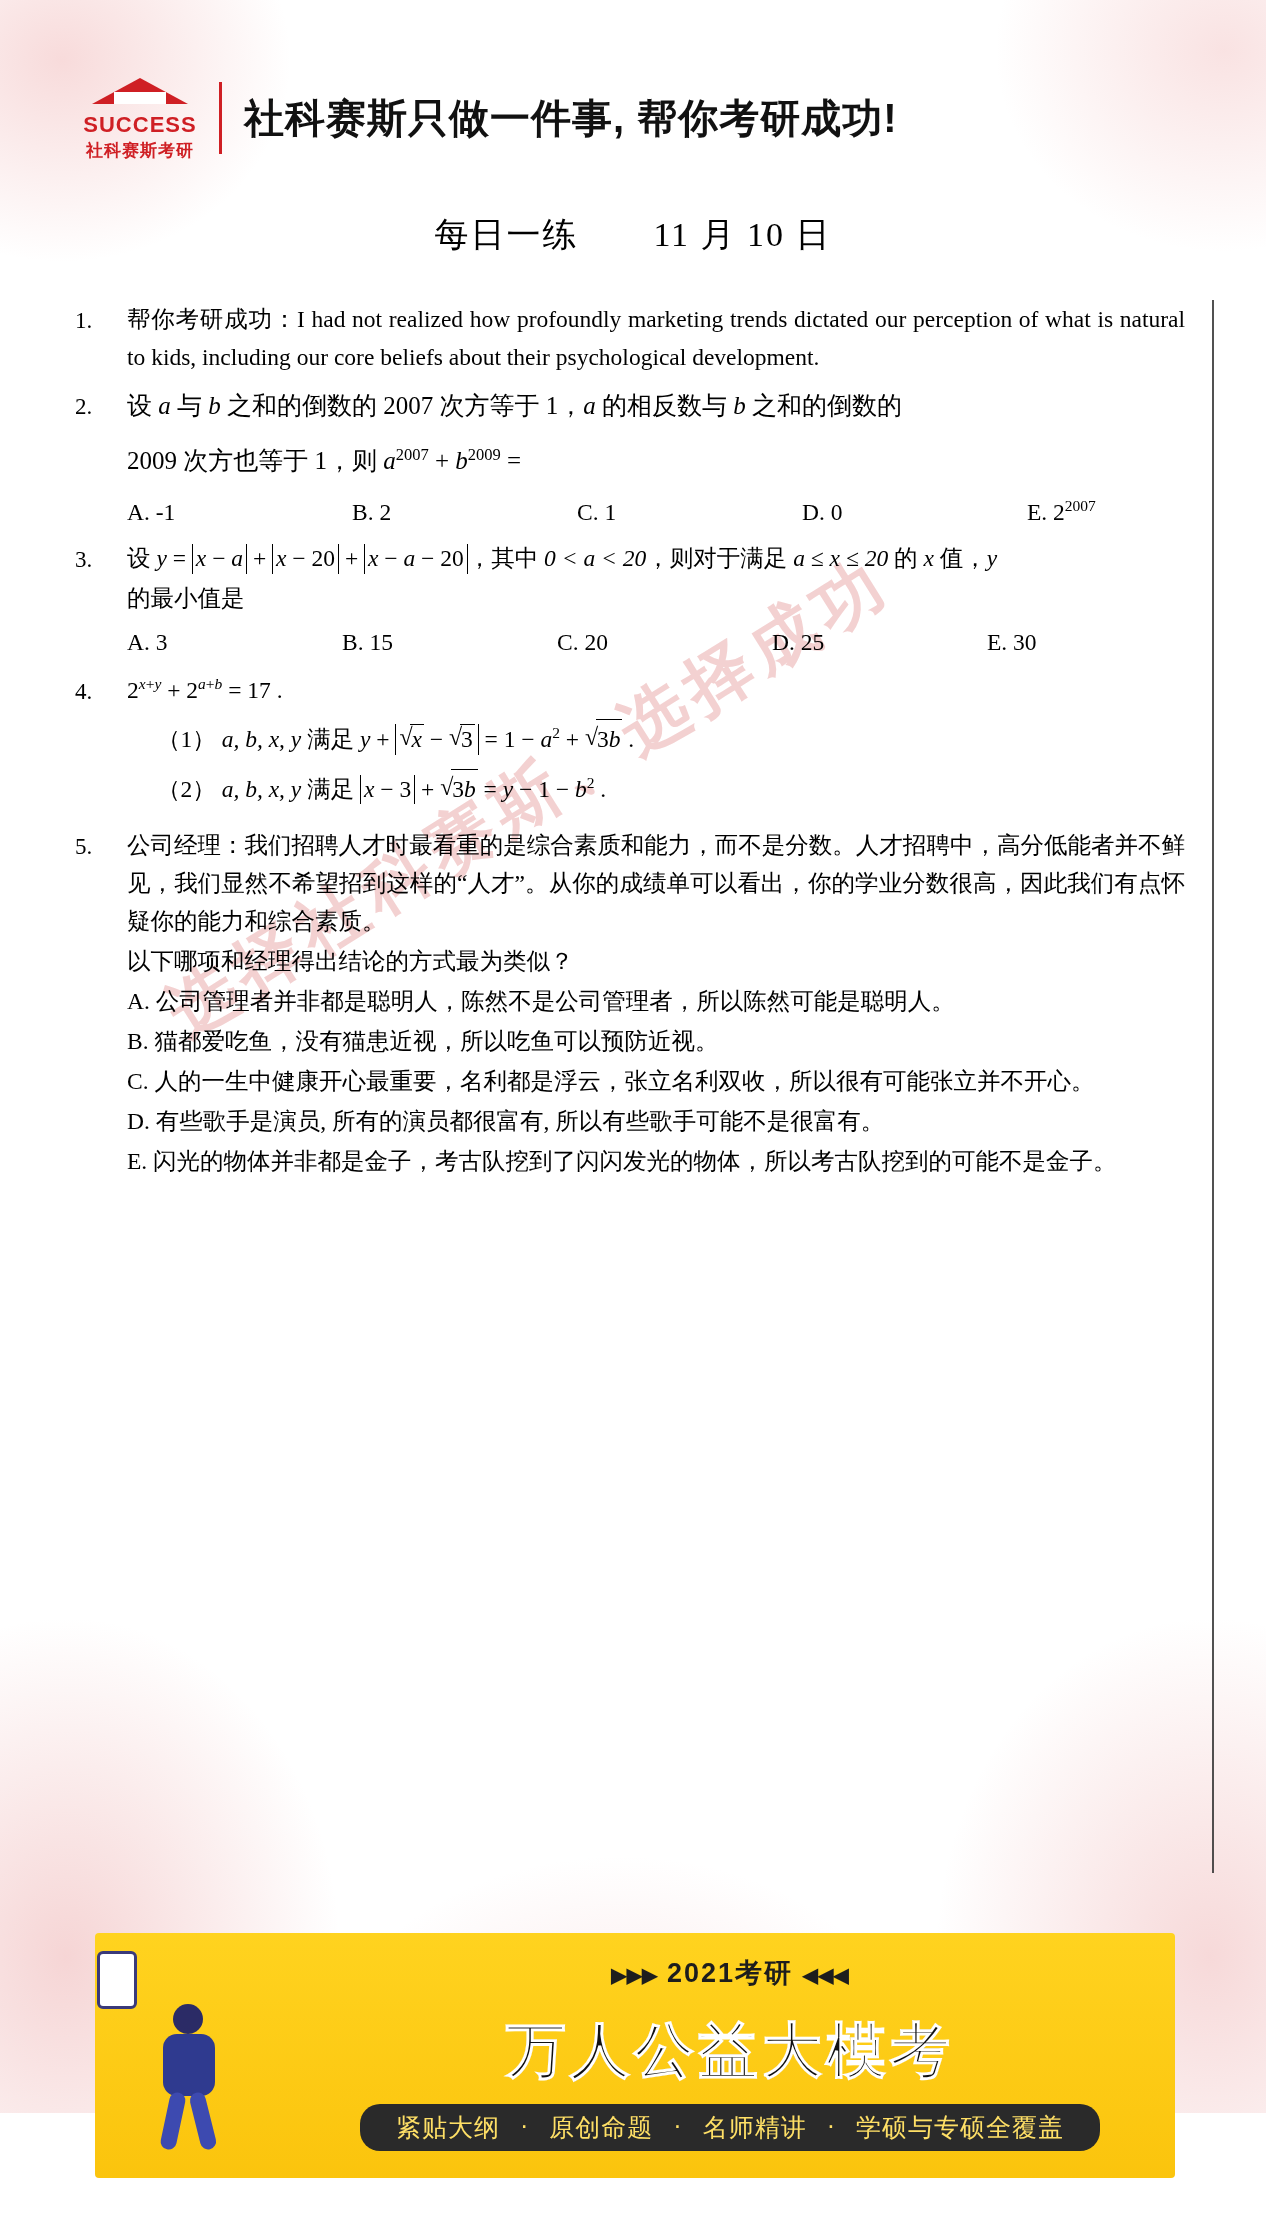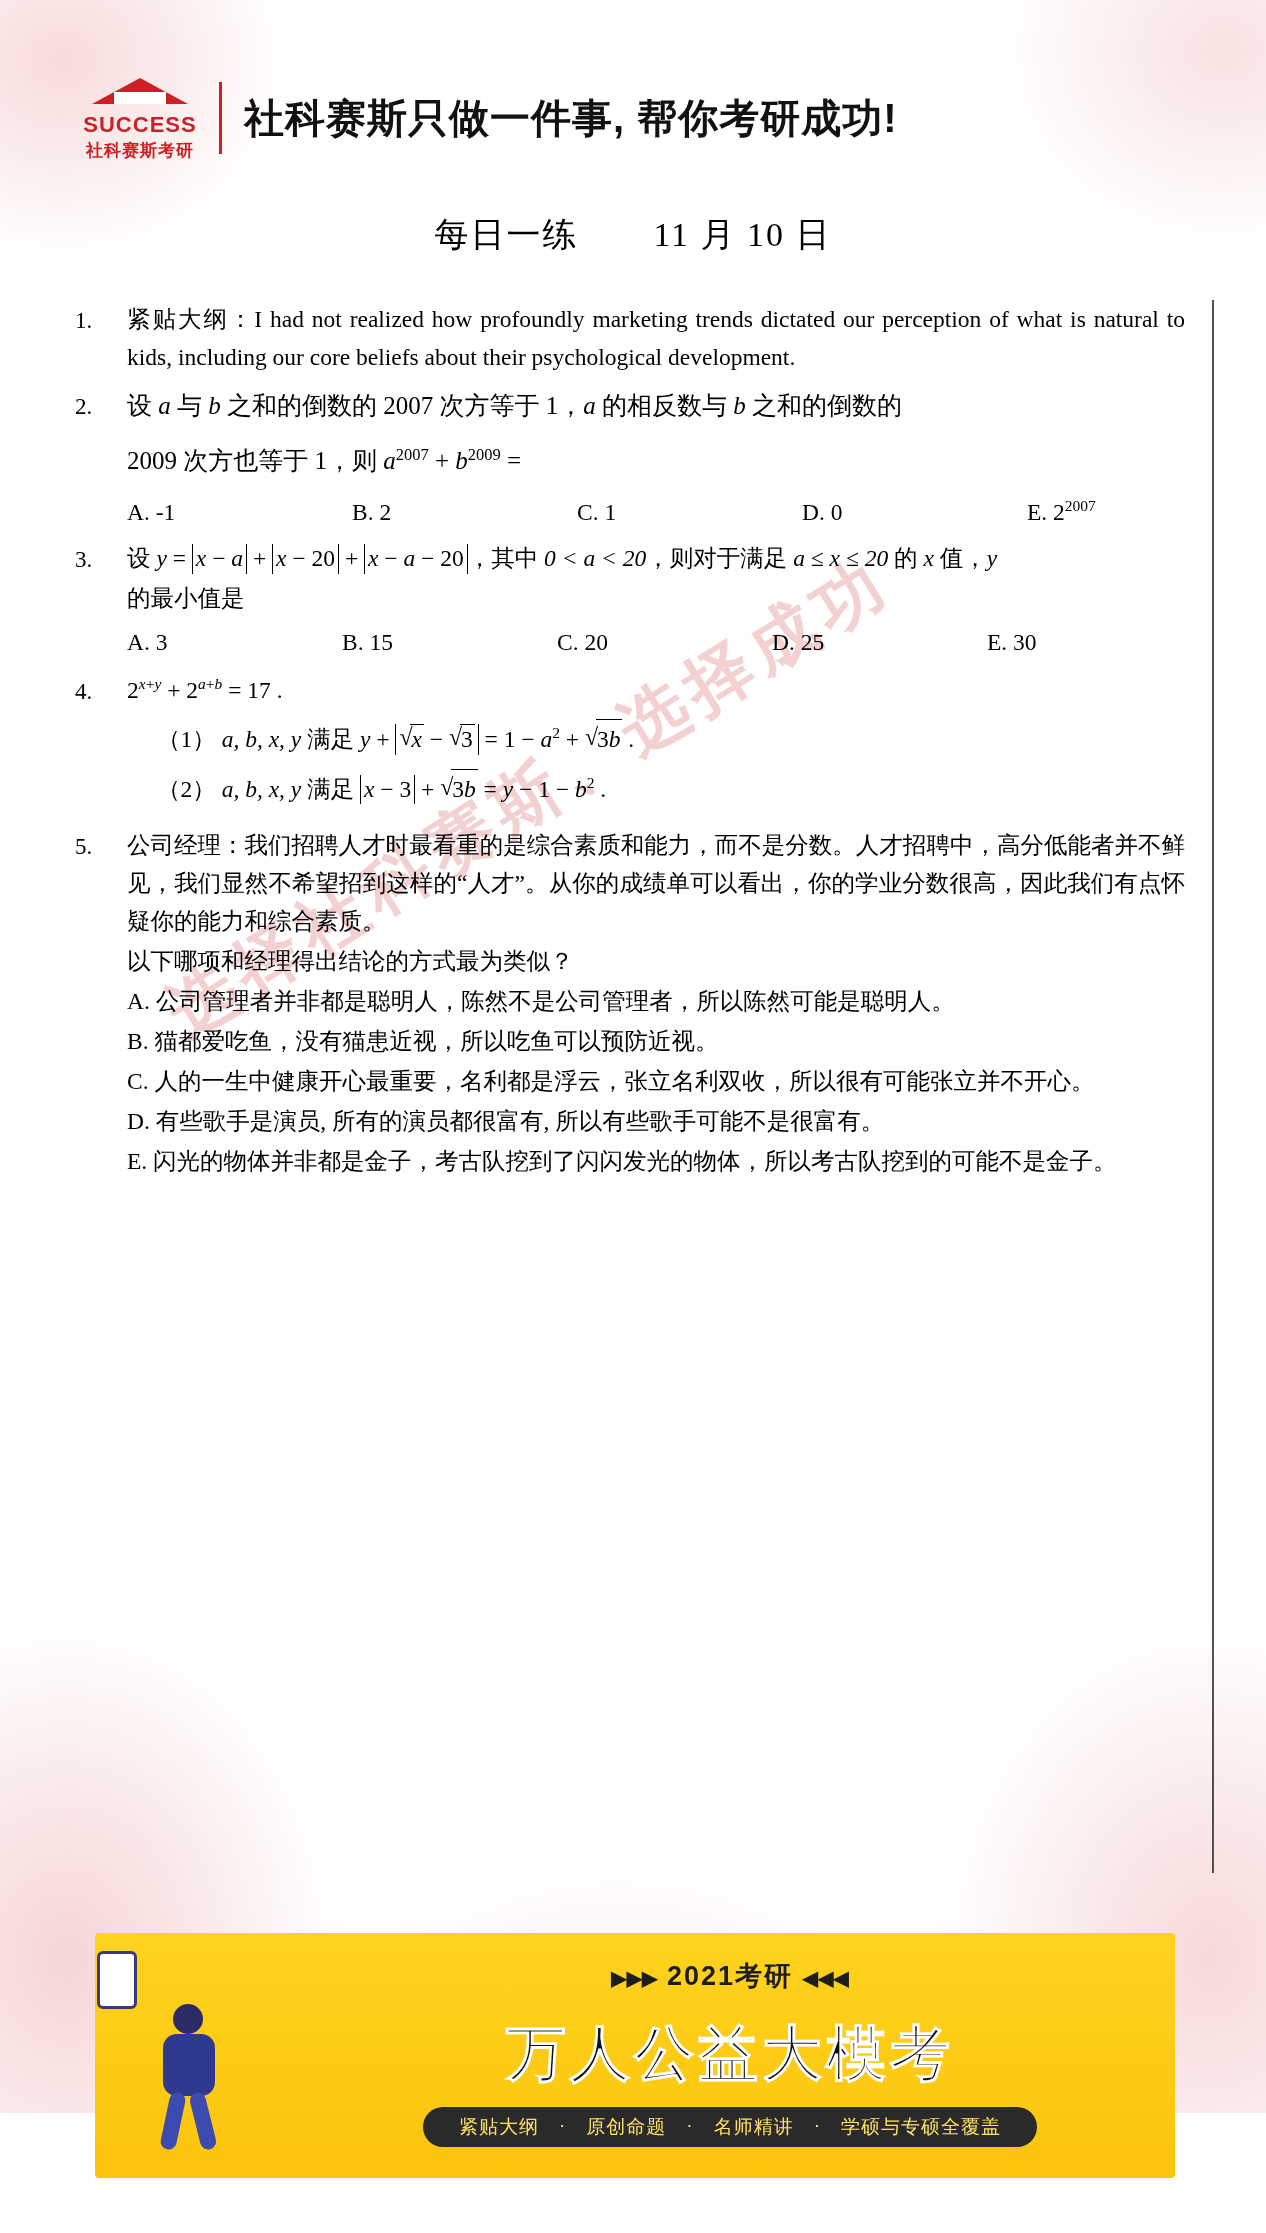--- a/index.html
+++ b/index.html
@@ -312,21 +312,21 @@
     color: #111;
     -webkit-text-stroke: 1px #fff;
     margin: 20px 0 12px 0;
   }
   .banner-tagline {
     display: inline-flex;
     align-items: flex-start;
     background: #2a2a2a;
     color: #ffe066;
     font-family: "Liberation Sans", sans-serif;
-    font-size: 19px;
+    font-size: 25px;
     letter-spacing: 1px;
     border-radius: 20px;
     padding: 7px 26px;
   }
   .banner-tagline span { padding: 0 10px; }
   .dot { color: #ffe066; }
   .banner-right {
     flex: 0 0 320px;
     height: 100%;
     display: flex;
@@ -428,21 +428,21 @@
     <span class="gap"></span>
     <span>11 月 10 日</span>
   </div>
 
   <div class="content">
 
     <div class="qitem">
       <div class="qnum">1.</div>
       <div class="qbody">
         <div class="para eng">
-          <span>紧贴大纲：</span><span>I had not realized how profoundly marketing trends dictated our perception of what is natural to kids, including our core beliefs about their psychological development.</span>
+          <span>帮你考研成功：</span><span>I had not realized how profoundly marketing trends dictated our perception of what is natural to kids, including our core beliefs about their psychological development.</span>
         </div>
       </div>
     </div>
 
     <div class="qitem">
       <div class="qnum">2.</div>
       <div class="qbody">
         <div class="para big">
           <span>设 </span><span class="m">a</span><span> 与 </span><span class="m">b</span><span> 之和的倒数的 2007 次方等于 1，</span><span class="m">a</span><span> 的相反数与 </span><span class="m">b</span><span> 之和的倒数的</span>
         </div>

